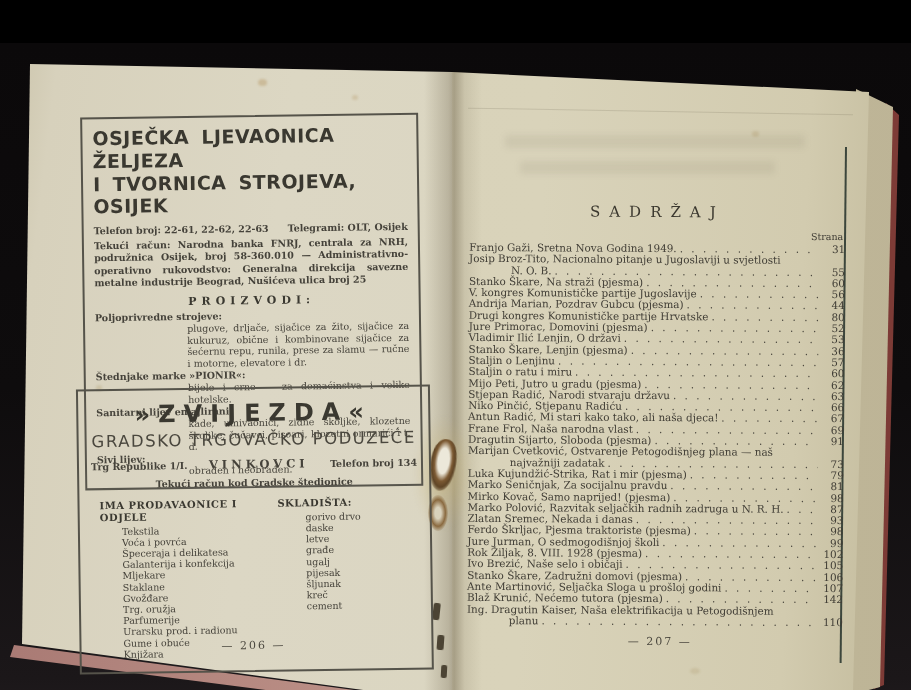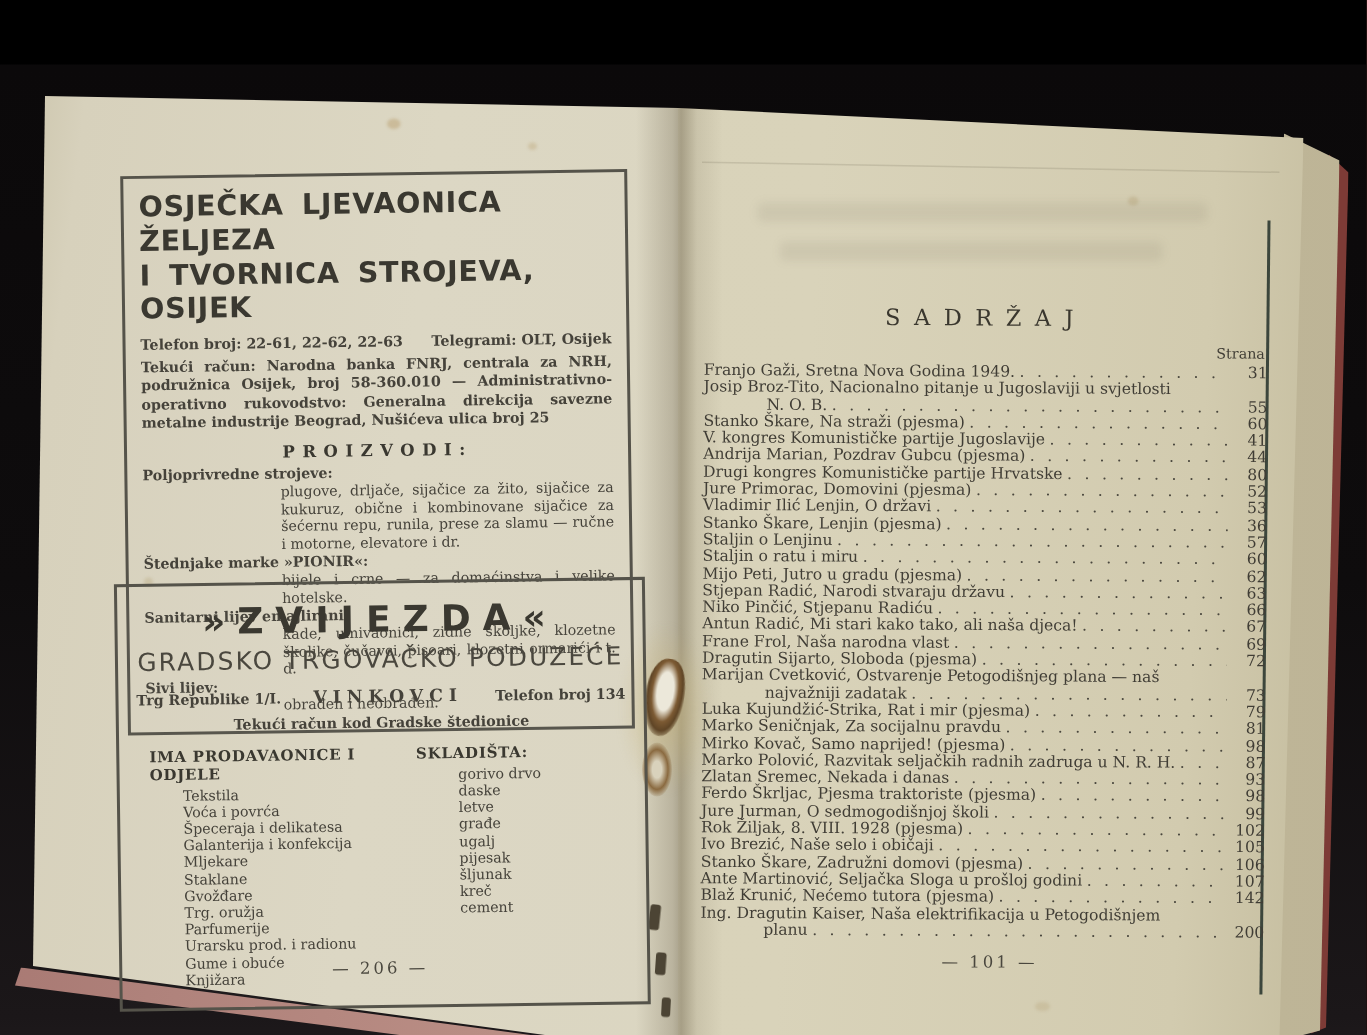--- a/index.html
+++ b/index.html
@@ -208,21 +208,21 @@
           <span class="toc-page">55</span>
         </div>
         <div class="toc-row">
           <span class="toc-text">Stanko Škare, Na straži (pjesma)</span>
           <span class="toc-leader">. . . . . . . . . . . . . . . . . . . . . . . . . . . . . . . . . . . . . . . . . . . . . . . . . . . . . . . . . . . . . . . . . . . . . . </span>
           <span class="toc-page">60</span>
         </div>
         <div class="toc-row">
           <span class="toc-text">V. kongres Komunističke partije Jugoslavije</span>
           <span class="toc-leader">. . . . . . . . . . . . . . . . . . . . . . . . . . . . . . . . . . . . . . . . . . . . . . . . . . . . . . . . . . . . . . . . . . . . . . </span>
-          <span class="toc-page">41</span>
+          <span class="toc-page">56</span>
         </div>
         <div class="toc-row">
           <span class="toc-text">Andrija Marian, Pozdrav Gubcu (pjesma)</span>
           <span class="toc-leader">. . . . . . . . . . . . . . . . . . . . . . . . . . . . . . . . . . . . . . . . . . . . . . . . . . . . . . . . . . . . . . . . . . . . . . </span>
           <span class="toc-page">44</span>
         </div>
         <div class="toc-row">
           <span class="toc-text">Drugi kongres Komunističke partije Hrvatske</span>
           <span class="toc-leader">. . . . . . . . . . . . . . . . . . . . . . . . . . . . . . . . . . . . . . . . . . . . . . . . . . . . . . . . . . . . . . . . . . . . . . </span>
           <span class="toc-page">80</span>
@@ -273,21 +273,21 @@
           <span class="toc-page">67</span>
         </div>
         <div class="toc-row">
           <span class="toc-text">Frane Frol, Naša narodna vlast</span>
           <span class="toc-leader">. . . . . . . . . . . . . . . . . . . . . . . . . . . . . . . . . . . . . . . . . . . . . . . . . . . . . . . . . . . . . . . . . . . . . . </span>
           <span class="toc-page">69</span>
         </div>
         <div class="toc-row">
           <span class="toc-text">Dragutin Sijarto, Sloboda (pjesma)</span>
           <span class="toc-leader">. . . . . . . . . . . . . . . . . . . . . . . . . . . . . . . . . . . . . . . . . . . . . . . . . . . . . . . . . . . . . . . . . . . . . . </span>
-          <span class="toc-page">72</span>
+          <span class="toc-page">91</span>
         </div>
         <div class="toc-row">
           <span class="toc-text">Marijan Cvetković, Ostvarenje Petogodišnjeg plana — naš</span>
         </div>
         <div class="toc-row">
           <span class="toc-text toc-cont">najvažniji zadatak</span>
           <span class="toc-leader">. . . . . . . . . . . . . . . . . . . . . . . . . . . . . . . . . . . . . . . . . . . . . . . . . . . . . . . . . . . . . . . . . . . . . . </span>
           <span class="toc-page">73</span>
         </div>
         <div class="toc-row">
@@ -349,18 +349,18 @@
           <span class="toc-text">Blaž Krunić, Nećemo tutora (pjesma)</span>
           <span class="toc-leader">. . . . . . . . . . . . . . . . . . . . . . . . . . . . . . . . . . . . . . . . . . . . . . . . . . . . . . . . . . . . . . . . . . . . . . </span>
           <span class="toc-page">142</span>
         </div>
         <div class="toc-row">
           <span class="toc-text">Ing. Dragutin Kaiser, Naša elektrifikacija u Petogodišnjem</span>
         </div>
         <div class="toc-row">
           <span class="toc-text toc-cont">planu</span>
           <span class="toc-leader">. . . . . . . . . . . . . . . . . . . . . . . . . . . . . . . . . . . . . . . . . . . . . . . . . . . . . . . . . . . . . . . . . . . . . . </span>
-          <span class="toc-page">200</span>
+          <span class="toc-page">110</span>
         </div>
       </div>
-    <div class="page-num" id="pn-right">— 101 —</div>
+    <div class="page-num" id="pn-right">— 207 —</div>
   </div>
 </div>
 
 </body></html>

